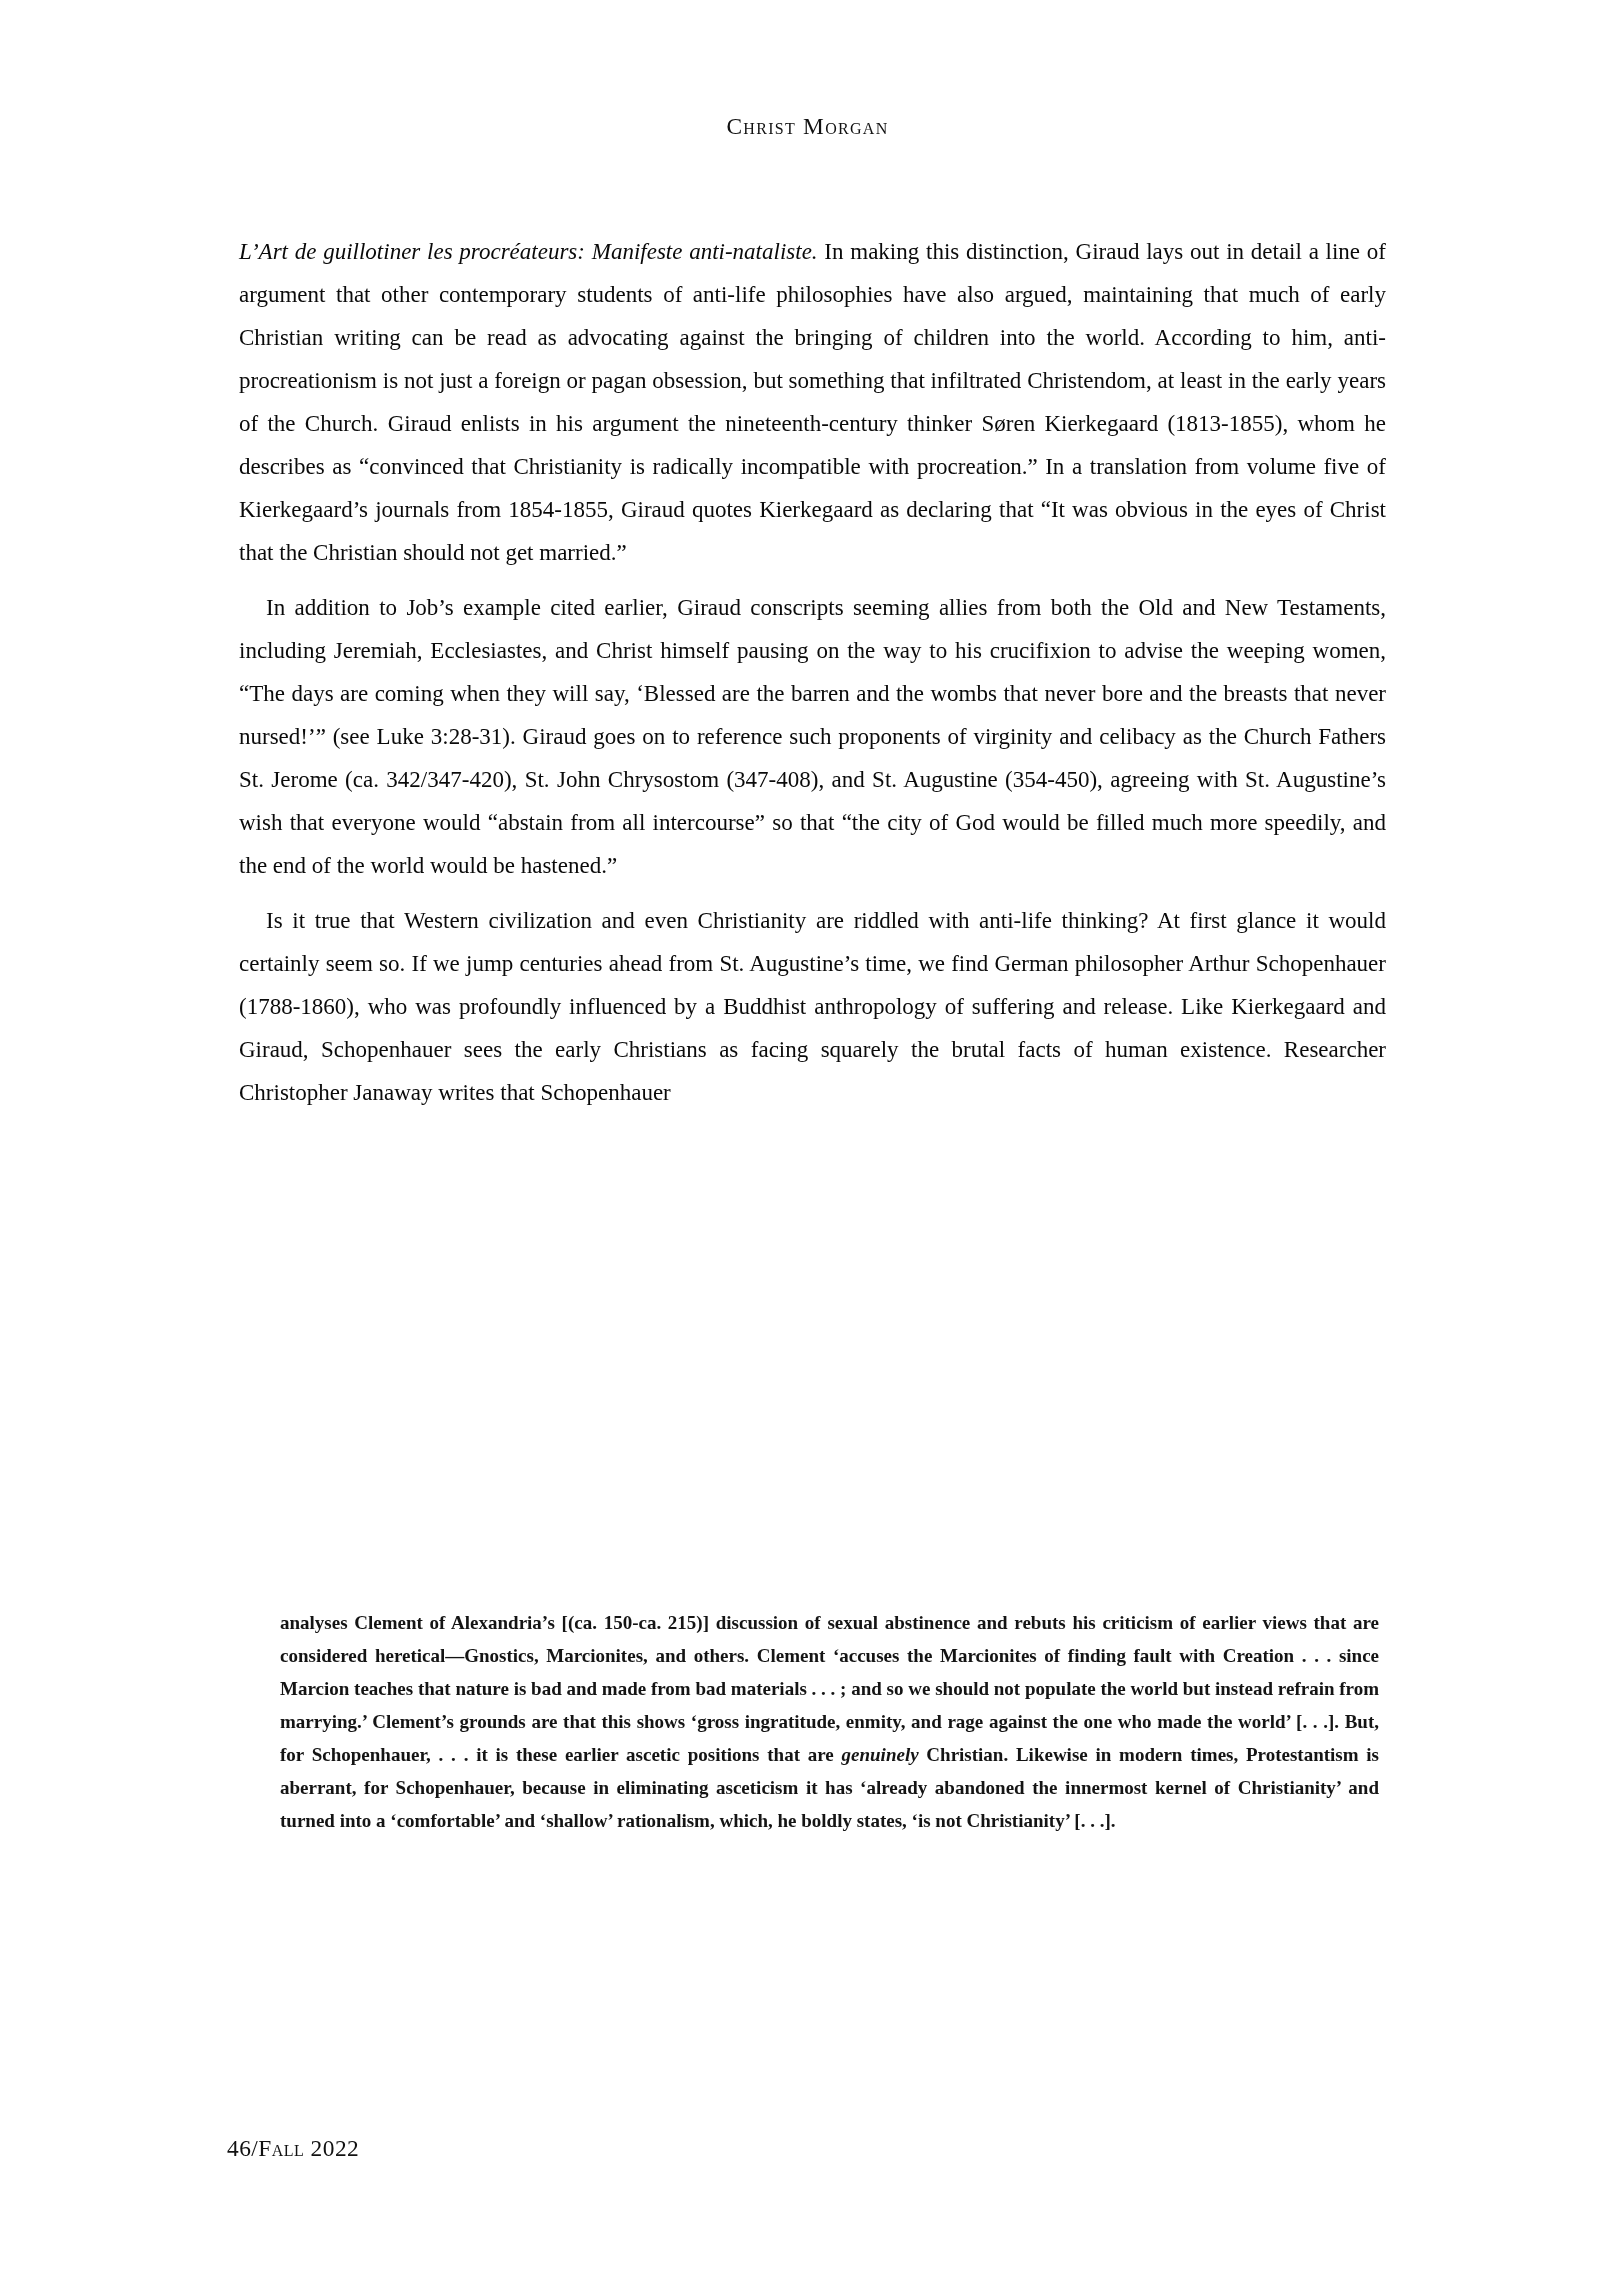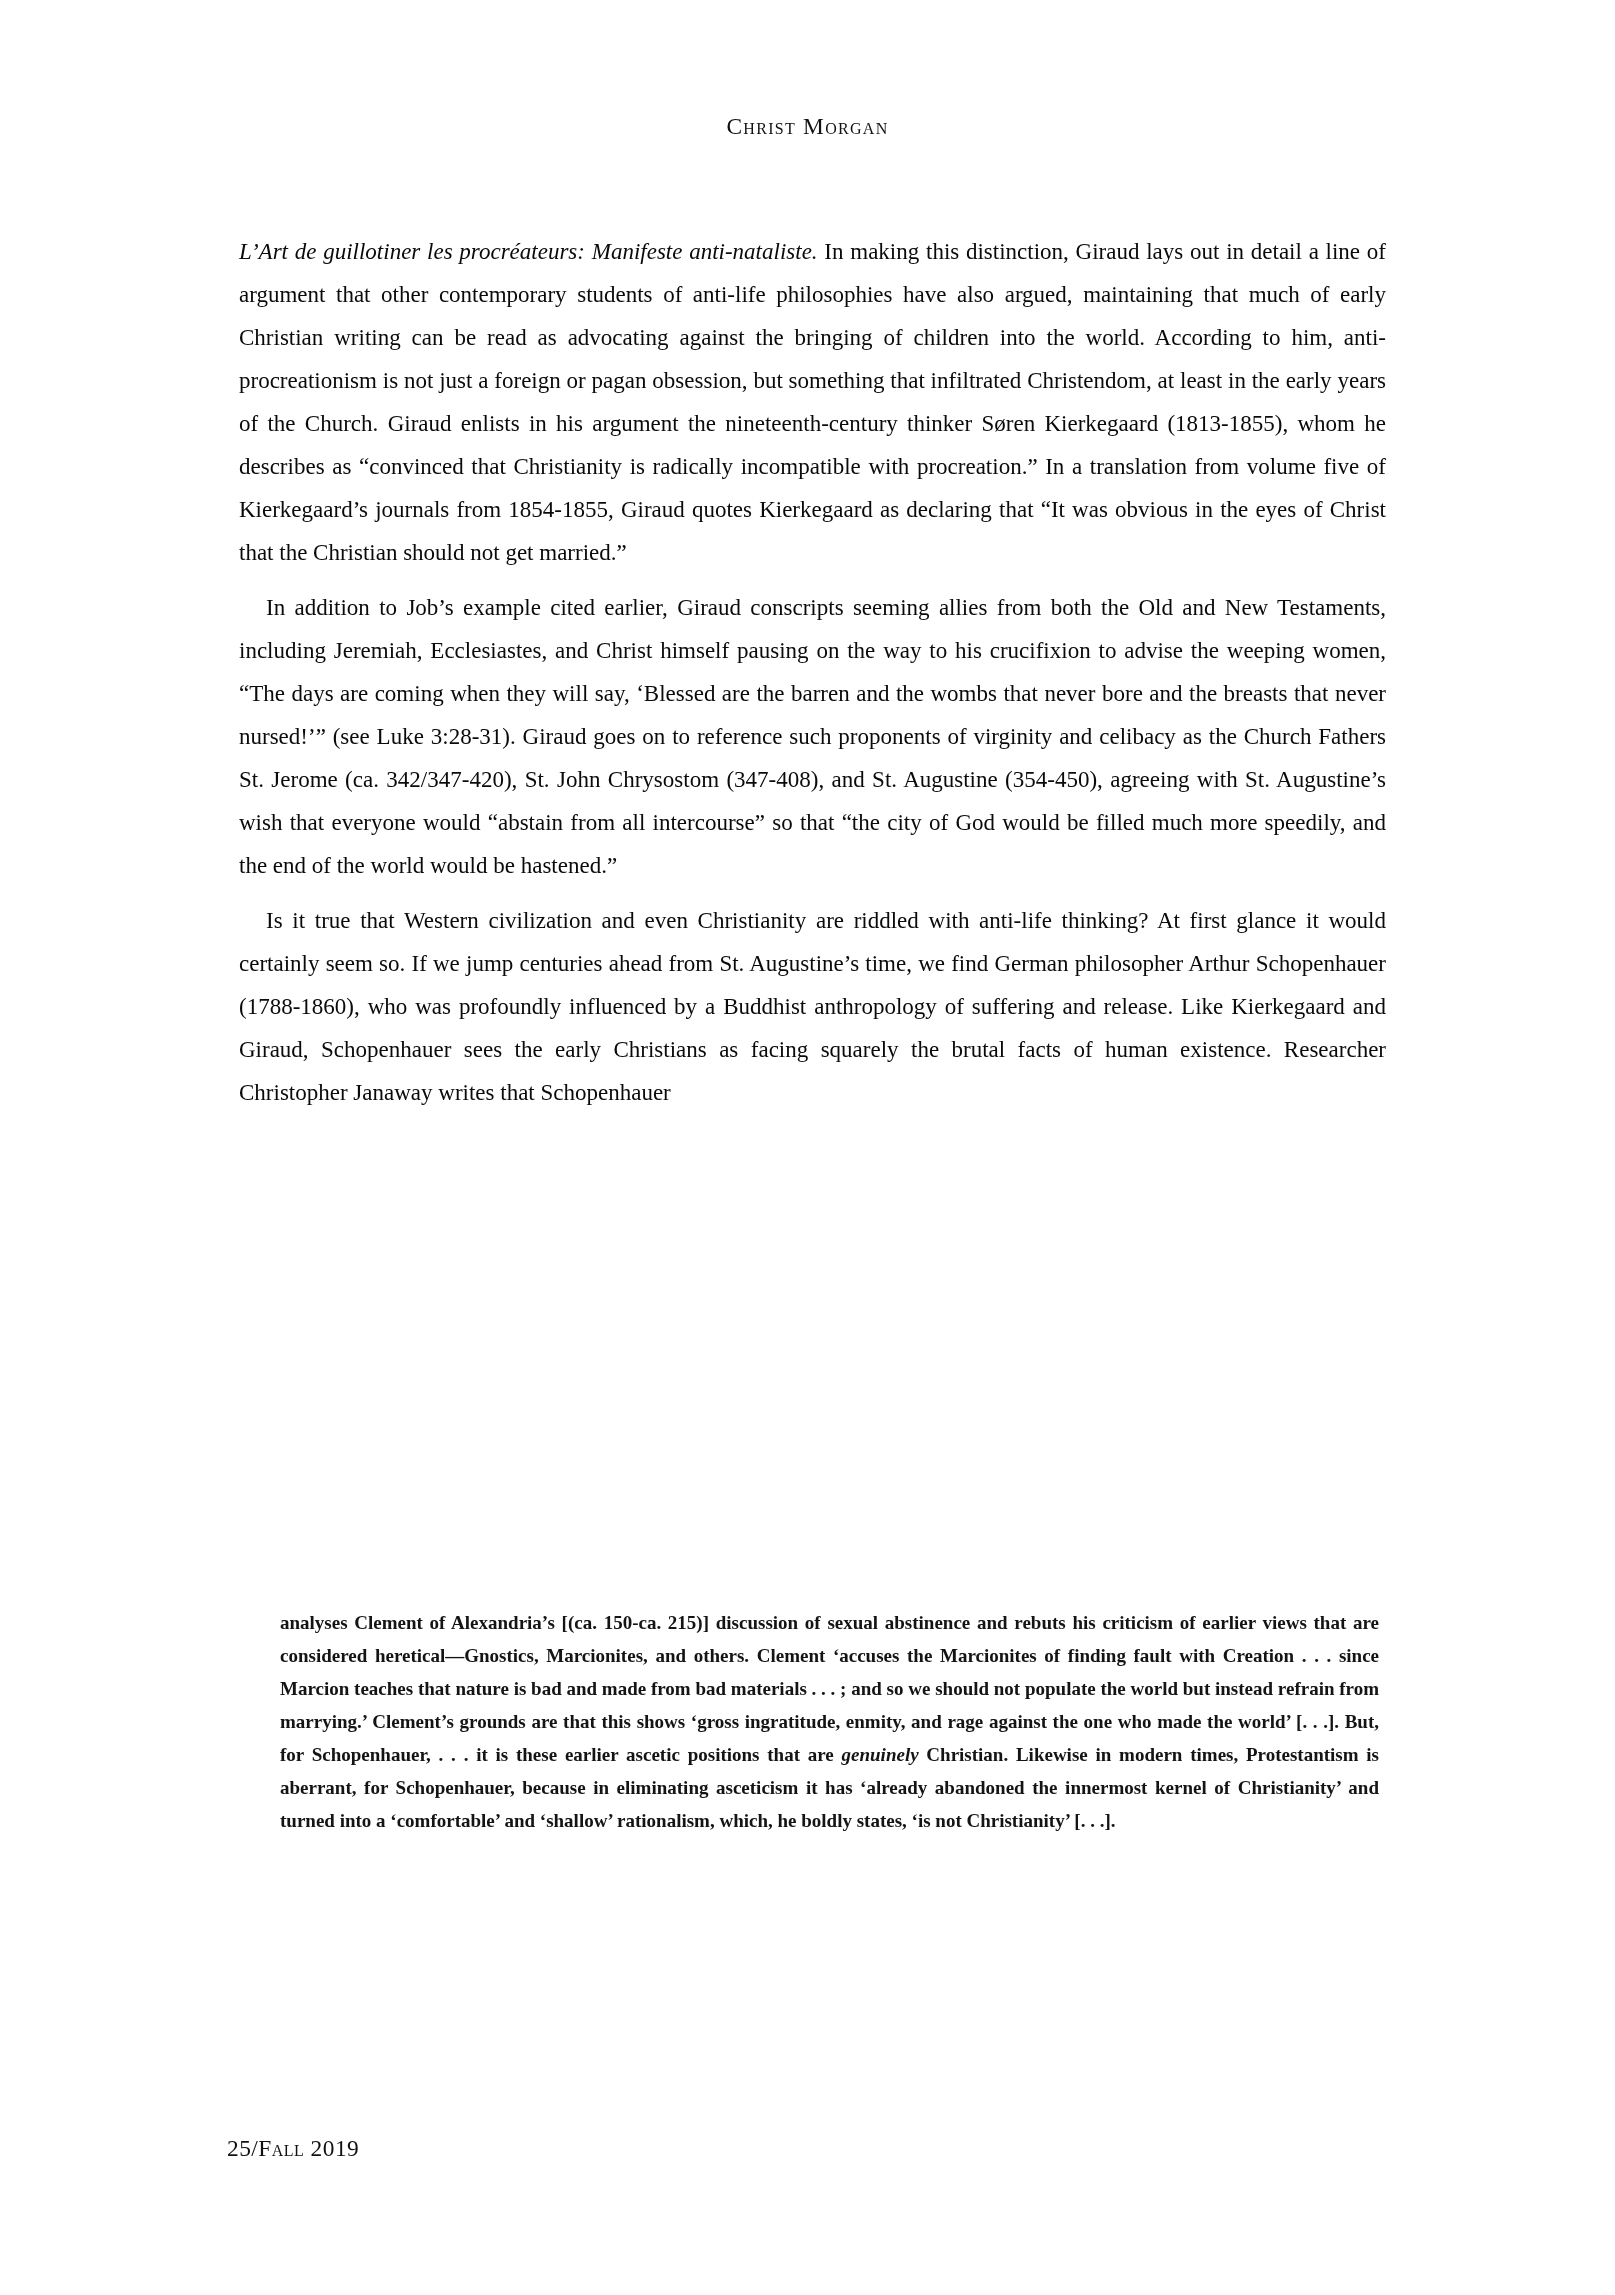--- a/index.html
+++ b/index.html
@@ -112,16 +112,16 @@
 
     <p class="body-par indented">Is it true that Western civilization and even Christianity are riddled with anti-life thinking? At first glance it would certainly seem so. If we jump centuries ahead from St. Augustine’s time, we find German philosopher Arthur Schopenhauer (1788-1860), who was profoundly influenced by a Buddhist anthropology of suffering and release. Like Kierkegaard and Giraud, Schopenhauer sees the early Christians as facing squarely the brutal facts of human existence. Researcher Christopher Janaway writes that Schopenhauer</p>
   </div>
 
   <div class="blockquote">
     <p>
       <span>analyses Clement of Alexandria’s [(ca. 150-ca. 215)] discussion of sexual abstinence and rebuts his criticism of earlier views that are considered heretical—Gnostics, Marcionites, and others. Clement ‘accuses the Marcionites of finding fault with Creation . . . since Marcion teaches that nature is bad and made from bad materials . . . ; and so we should not populate the world but instead refrain from marrying.’ Clement’s grounds are that this shows ‘gross ingratitude, enmity, and rage against the one who made the world’ [. . .]. But, for Schopenhauer, . . . it is these earlier ascetic positions that are </span><span class="ital">genuinely</span><span> Christian. Likewise in modern times, Protestantism is aberrant, for Schopenhauer, because in eliminating asceticism it has ‘already abandoned the innermost kernel of Christianity’ and turned into a ‘comfortable’ and ‘shallow’ rationalism, which, he boldly states, ‘is not Christianity’ [. . .].</span>
     </p>
   </div>
 
-  <div class="folio"><span>25/</span><span class="smallcaps">Fall 2019</span></div>
+  <div class="folio"><span>46/</span><span class="smallcaps">Fall 2022</span></div>
 
 </div>
 
 
 </body></html>

